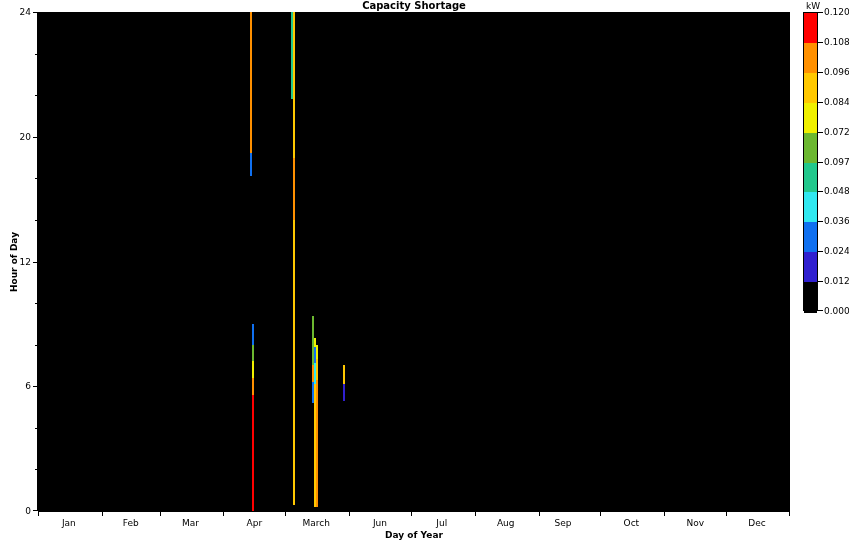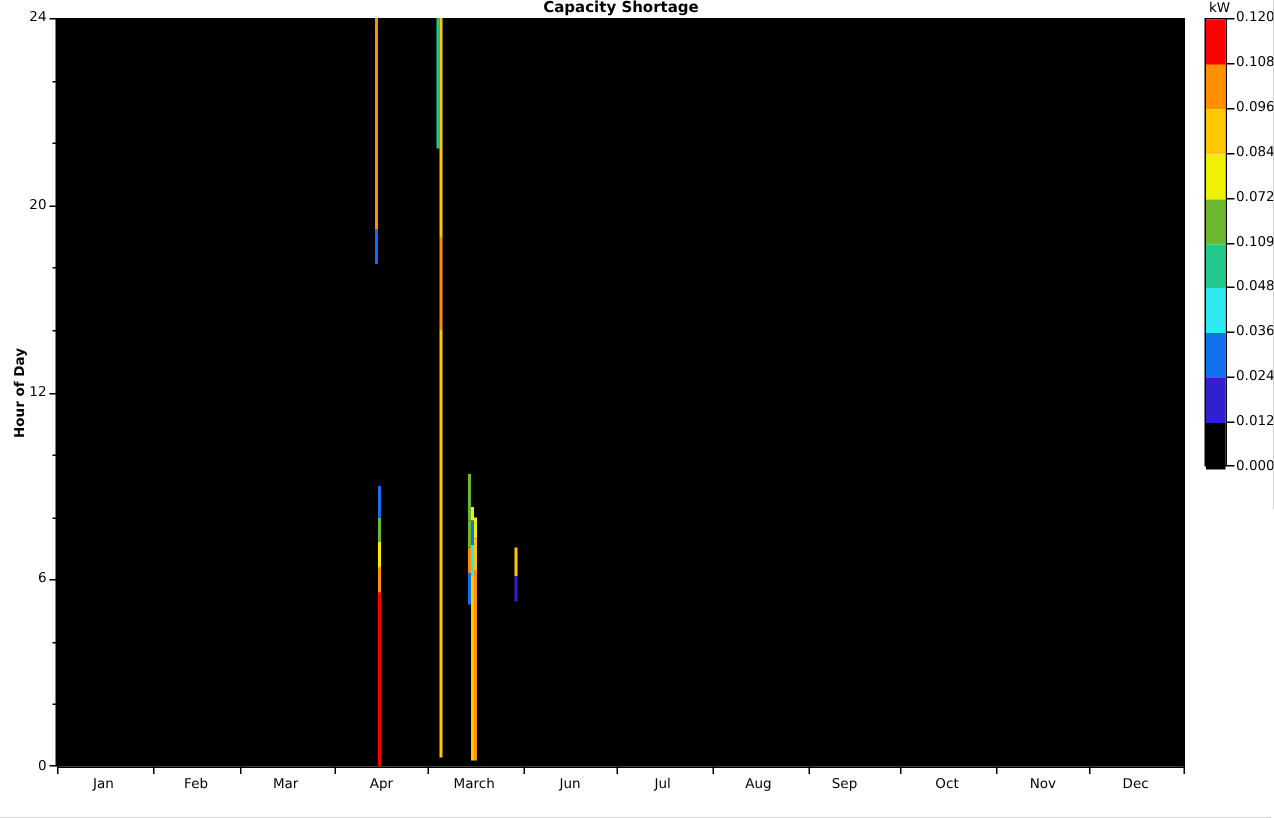--- a/index.html
+++ b/index.html
@@ -285,20 +285,21 @@
       <div class="xtick-label" style="left: 216.33px;">Apr</div>
       <div class="xtick-label" style="left: 278.14px;">March</div>
       <div class="xtick-label" style="left: 342.01px;">Jun</div>
       <div class="xtick-label" style="left: 403.81px;">Jul</div>
       <div class="xtick-label" style="left: 467.68px; text-align: right;">Aug</div>
       <div class="xtick-label" style="left: 525px;">Sep</div>
       <div class="xtick-label" style="left: 593.36px;">Oct</div>
       <div class="xtick-label" style="left: 657.23px;">Nov</div>
       <div class="xtick-label" style="left: 719.04px;">Dec</div>
     </div>
+  <div id="x-axis-label">Day of Year</div>
 
   <div id="colorbar-title">kW</div>
   <div id="colorbar-wrap">
     <div id="colorbar-strip">
         <div class="cbar-band" style="top: 0px; height: 30.5px; background: rgb(255, 0, 0);"></div>
         <div class="cbar-band" style="top: 29.9px; height: 30.5px; background: rgb(255, 144, 0);"></div>
         <div class="cbar-band" style="top: 59.8px; height: 30.5px; background: rgb(255, 200, 0);"></div>
         <div class="cbar-band" style="top: 89.7px; height: 30.5px; background: rgb(240, 240, 0);"></div>
         <div class="cbar-band" style="top: 119.6px; height: 30.5px; background: rgb(108, 184, 48);"></div>
         <div class="cbar-band" style="top: 149.5px; height: 30.5px; background: rgb(34, 200, 140);"></div>
@@ -311,21 +312,21 @@
       <div class="cbar-label" style="top: 0px;">0.120</div>
       <div class="cbar-tick" style="top: 29.9px;"></div>
       <div class="cbar-label" style="top: 29.9px;">0.108</div>
       <div class="cbar-tick" style="top: 59.8px;"></div>
       <div class="cbar-label" style="top: 59.8px;">0.096</div>
       <div class="cbar-tick" style="top: 89.7px;"></div>
       <div class="cbar-label" style="top: 89.7px;">0.084</div>
       <div class="cbar-tick" style="top: 119.6px;"></div>
       <div class="cbar-label" style="top: 119.6px;">0.072</div>
       <div class="cbar-tick" style="top: 149.5px;"></div>
-      <div class="cbar-label" style="top: 149.5px;">0.109</div>
+      <div class="cbar-label" style="top: 149.5px;">0.097</div>
       <div class="cbar-tick" style="top: 179.4px;"></div>
       <div class="cbar-label" style="top: 179.4px;">0.048</div>
       <div class="cbar-tick" style="top: 209.3px;"></div>
       <div class="cbar-label" style="top: 209.3px;">0.036</div>
       <div class="cbar-tick" style="top: 239.2px;"></div>
       <div class="cbar-label" style="top: 239.2px;">0.024</div>
       <div class="cbar-tick" style="top: 269.1px;"></div>
       <div class="cbar-label" style="top: 269.1px;">0.012</div>
       <div class="cbar-tick" style="top: 298px;"></div>
       <div class="cbar-label" style="top: 299px;">0.000</div>

